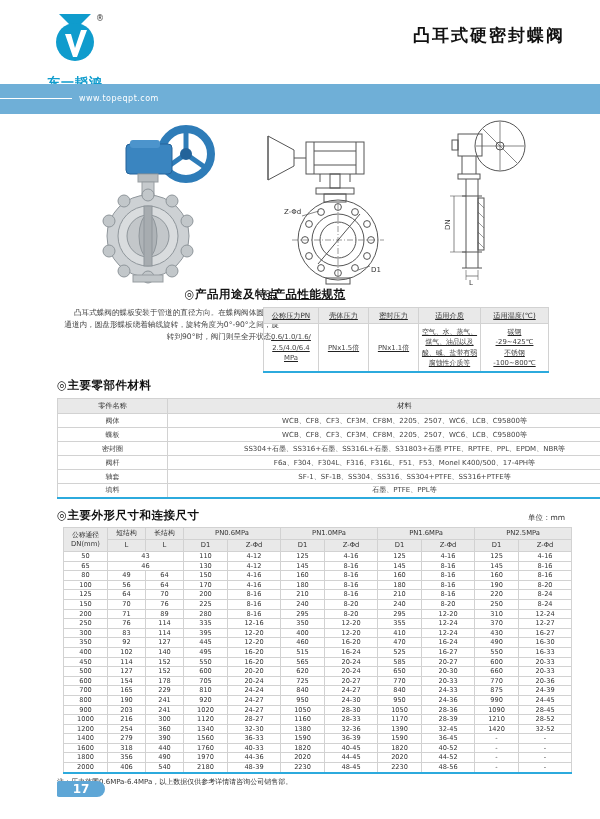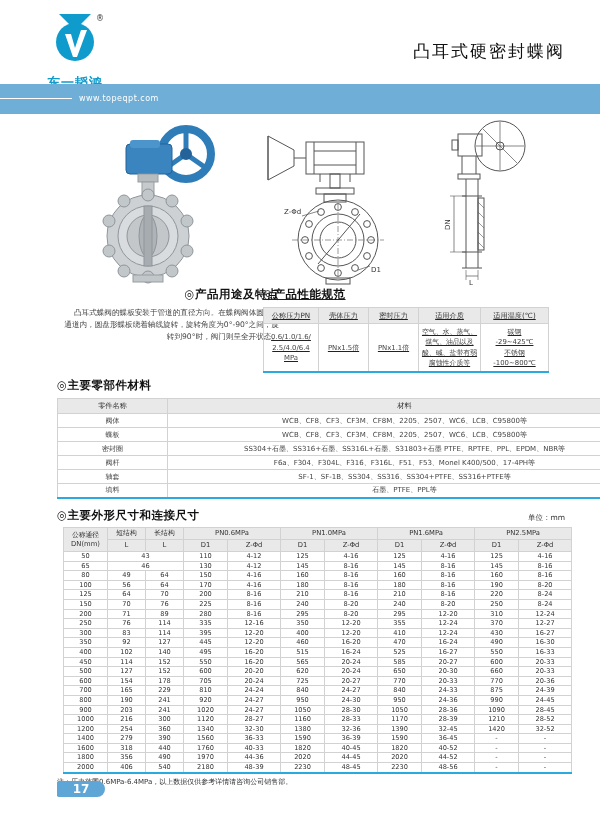--- a/index.html
+++ b/index.html
@@ -8,21 +8,21 @@
   }
   *{box-sizing:border-box;margin:0;padding:0;}
   body{background:#888;font-family:"DejaVu Sans","Liberation Sans",sans-serif;}
   .page{position:relative;width:600px;height:819px;background:#fff;margin:0 auto;overflow:hidden;color:var(--ink);}
 
   
   .logo{position:absolute;left:40px;top:12px;width:70px;text-align:center;}
   .logo svg{display:block;margin:0 auto;}
   .logo .reg{position:absolute;right:6px;top:2px;font-size:8px;color:#333;}
   .brand{margin-top:12px;font-size:13px;font-weight:bold;color:var(--logo);letter-spacing:1px;white-space:nowrap;}
-  .page-title{position:absolute;right:35px;top:40px;font-size:17px;font-weight:normal;letter-spacing:2px;color:#111;}
+  .page-title{position:absolute;right:35px;top:24px;font-size:17px;font-weight:bold;letter-spacing:2px;color:#111;}
 
   .webbar{position:absolute;left:0;top:84px;width:600px;height:30px;background:var(--bar);}
   .webbar .rule{position:absolute;left:0;top:14px;width:72px;height:1px;background:#fff;}
   .webbar .url{position:absolute;left:79px;top:10px;color:#fff;font-size:8px;letter-spacing:.5px;}
 
   
   .draw{position:absolute;top:118px;}
   #photo{left:78px;} #front{left:258px;} #side{left:424px;}
 
   

